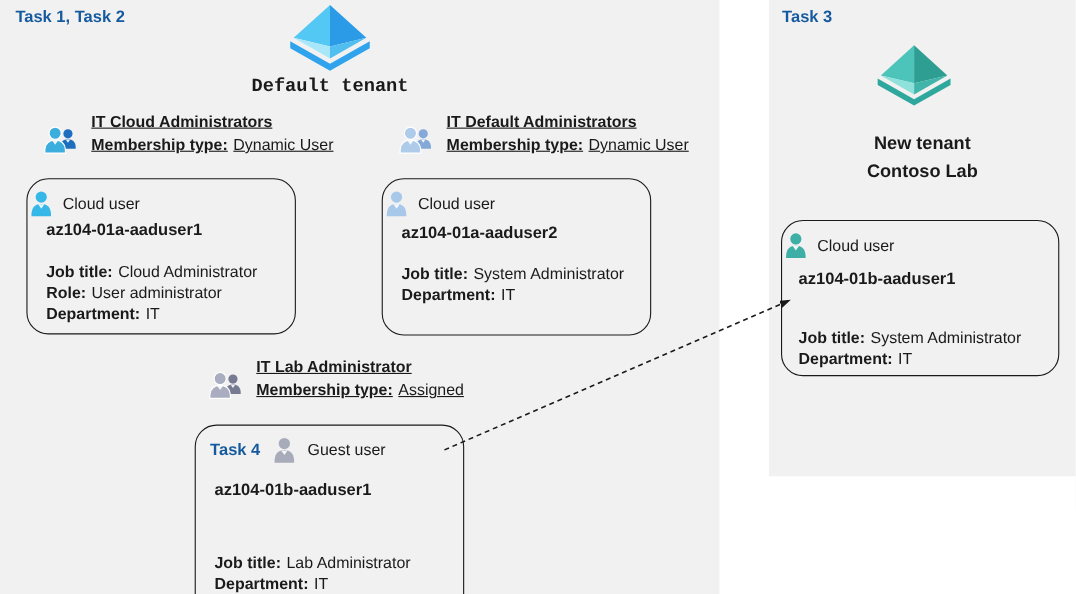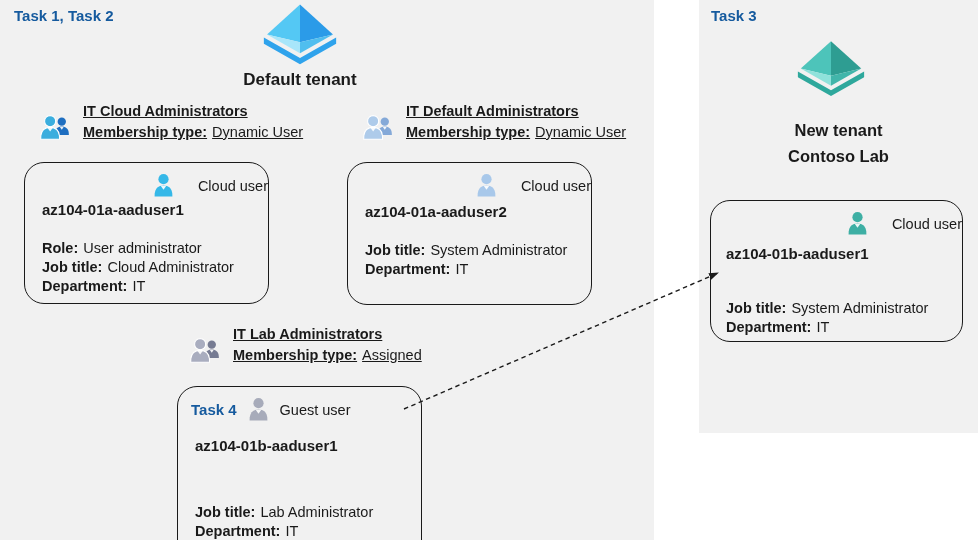--- a/index.html
+++ b/index.html
@@ -24,21 +24,21 @@
   #right-panel{left:699px;top:0;width:279px;height:433px;}
   .task-label{color:var(--task-blue);font-weight:700;font-size:15px;white-space:nowrap;}
   .abs{position:absolute;}
   .tenant-label{font-weight:700;font-size:17px;text-align:center;white-space:nowrap;}
   .group-header{position:absolute;display:flex;gap:12px;text-decoration:underline;}
   .group-icon-wrap{flex:0 0 auto;margin-top:8px;}
   .group-title{font-weight:700;font-size:14.5px;white-space:nowrap;}
   .membership{font-size:14.5px;margin-top:5px;white-space:nowrap;}
   .lbl{font-weight:700;margin-right:5px;}
   .card{position:absolute;border:1.4px solid var(--border);border-radius:20px;background:transparent;}
-  .card-header{display:flex;align-items:center;justify-content:flex-end;gap:22px;padding-top:9px;}
+  .card-header{display:flex;align-items:center;justify-content:flex-start;gap:7px;padding-top:9px;}
   .card-header.guest{justify-content:flex-start;padding-left:13px;gap:9px;}
   .user-type{font-size:14.5px;white-space:nowrap;}
   .username{position:absolute;left:17px;font-weight:700;font-size:15px;white-space:nowrap;}
   .fields{position:absolute;left:17px;}
   .field-line{font-size:14.5px;line-height:19px;white-space:nowrap;}
   svg{display:block;}
   
   .tenant-blue .f1{fill:var(--tb-top_left);} .tenant-blue .f2{fill:var(--tb-top_right);}
   .tenant-blue .f3{fill:var(--tb-bottom_left);} .tenant-blue .f4{fill:var(--tb-bottom_right);}
   .tenant-blue .rim{fill:var(--tb-rim);}
@@ -65,21 +65,21 @@
   <div class="abs" style="left:260px;top:3px;">
     <svg class="tenant-blue" width="80" height="66" viewBox="0 0 100 84">
       <polygon class="f1" points="50,2 8,40 50,50"></polygon>
       <polygon class="f2" points="50,2 92,40 50,50"></polygon>
       <polygon class="f3" points="8,40 50,64 50,50"></polygon>
       <polygon class="f4" points="92,40 50,64 50,50"></polygon>
       <path class="rim" d="M4,44 L50,70 L96,44 L96,52 L50,78 L4,52 Z"></path>
     </svg>
   </div>
 
-  <div class="abs tenant-label" style="left:190px;top:70px;width:220px;">Default tenant</div>
+  <div class="abs tenant-label" style="left:190px;top:70px;width:220px;font-family:Liberation Mono, monospace;">Default tenant</div>
 
   <div class="group-header" style="left:38px;top:103px;">
     <span class="group-icon-wrap">
       <svg class="gi-blue" width="33" height="30" viewBox="0 0 34 30">
         <circle class="back" cx="24.5" cy="10.5" r="4.3"></circle>
         <path class="back" d="M24.5,15.6c-4.3,0-6.7,2.3-7.2,6.5L17.2,24.4h14.6l-0.1-2.3C31.2,17.9,28.8,15.6,24.5,15.6z"></path>
         <path class="notch" d="M22.4,15.8 L24.5,18.8 L26.6,15.8 Z"></path>
         <circle class="front" cx="12.5" cy="10" r="5.7" stroke="#ffffff" stroke-width="1.1"></circle>
         <path class="front" stroke="#ffffff" stroke-width="1.1" d="M12.5,16.4c-5.8,0-9,3.1-9.6,8.6L2.8,28.6h19.4l-0.1-3.6C21.5,19.5,18.3,16.4,12.5,16.4z"></path>
         <path class="notch" d="M9.7,16.7 L12.5,20.7 L15.3,16.7 Z"></path>
@@ -99,22 +99,22 @@
         <svg class="ui-cyan" width="25" height="27" viewBox="0 0 24 27">
           <circle class="body" cx="12" cy="7.2" r="5.1"></circle>
           <path class="body" d="M12,13.4c-5.3,0-8.2,2.9-8.8,8.1L3.1,24.6h17.8l-0.1-3.1C20.2,16.3,17.3,13.4,12,13.4z"></path>
           <path class="notch" d="M9.2,13.7 L12,17.7 L14.8,13.7 Z"></path>
         </svg>
       </span>
       <span class="user-type">Cloud user</span>
     </div>
     <div class="username" style="top:38px;">az104-01a-aaduser1</div>
     <div class="fields" style="top:76px;">
+      <div class="field-line"><span class="lbl">Job title:</span><span>Cloud Administrator</span></div>
       <div class="field-line"><span class="lbl">Role:</span><span>User administrator</span></div>
-      <div class="field-line"><span class="lbl">Job title:</span><span>Cloud Administrator</span></div>
       <div class="field-line"><span class="lbl">Department:</span><span>IT</span></div>
     </div>
   </div>
 
   <div class="group-header" style="left:361px;top:103px;">
     <span class="group-icon-wrap">
       <svg class="gi-steel" width="33" height="30" viewBox="0 0 34 30">
         <circle class="back" cx="24.5" cy="10.5" r="4.3"></circle>
         <path class="back" d="M24.5,15.6c-4.3,0-6.7,2.3-7.2,6.5L17.2,24.4h14.6l-0.1-2.3C31.2,17.9,28.8,15.6,24.5,15.6z"></path>
         <path class="notch" d="M22.4,15.8 L24.5,18.8 L26.6,15.8 Z"></path>
@@ -154,21 +154,21 @@
       <svg class="gi-gray" width="33" height="30" viewBox="0 0 34 30">
         <circle class="back" cx="24.5" cy="10.5" r="4.3"></circle>
         <path class="back" d="M24.5,15.6c-4.3,0-6.7,2.3-7.2,6.5L17.2,24.4h14.6l-0.1-2.3C31.2,17.9,28.8,15.6,24.5,15.6z"></path>
         <path class="notch" d="M22.4,15.8 L24.5,18.8 L26.6,15.8 Z"></path>
         <circle class="front" cx="12.5" cy="10" r="5.7" stroke="#ffffff" stroke-width="1.1"></circle>
         <path class="front" stroke="#ffffff" stroke-width="1.1" d="M12.5,16.4c-5.8,0-9,3.1-9.6,8.6L2.8,28.6h19.4l-0.1-3.6C21.5,19.5,18.3,16.4,12.5,16.4z"></path>
         <path class="notch" d="M9.7,16.7 L12.5,20.7 L15.3,16.7 Z"></path>
       </svg>
     </span>
     <div>
-      <div class="group-title">IT Lab Administrators</div>
+      <div class="group-title">IT Lab Administrator</div>
       <div class="membership">
         <span class="lbl">Membership type:</span><span>Assigned</span>
       </div>
     </div>
   </div>
 
   <div class="card" style="left:177px;top:386px;width:245px;height:180px;">
     <div class="card-header guest">
       <span class="task-label">Task 4</span>
       <span>

